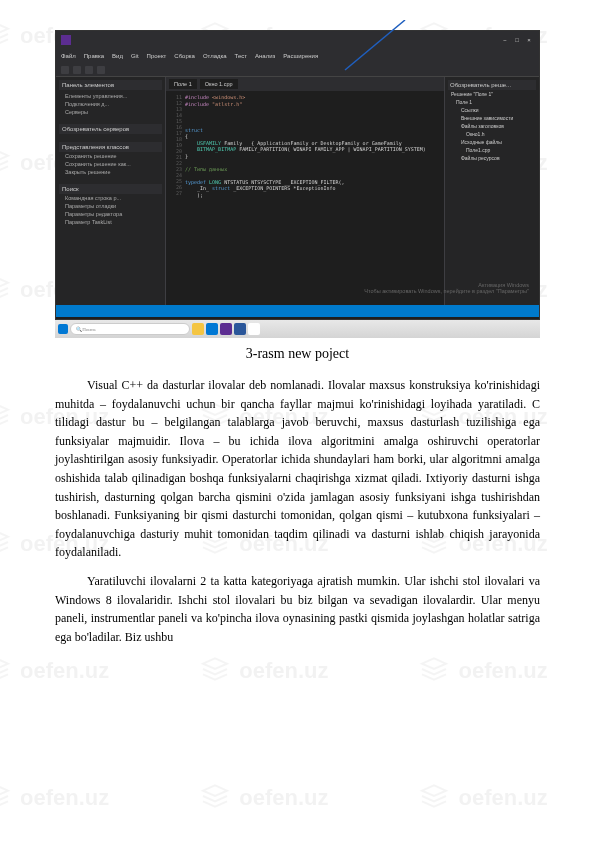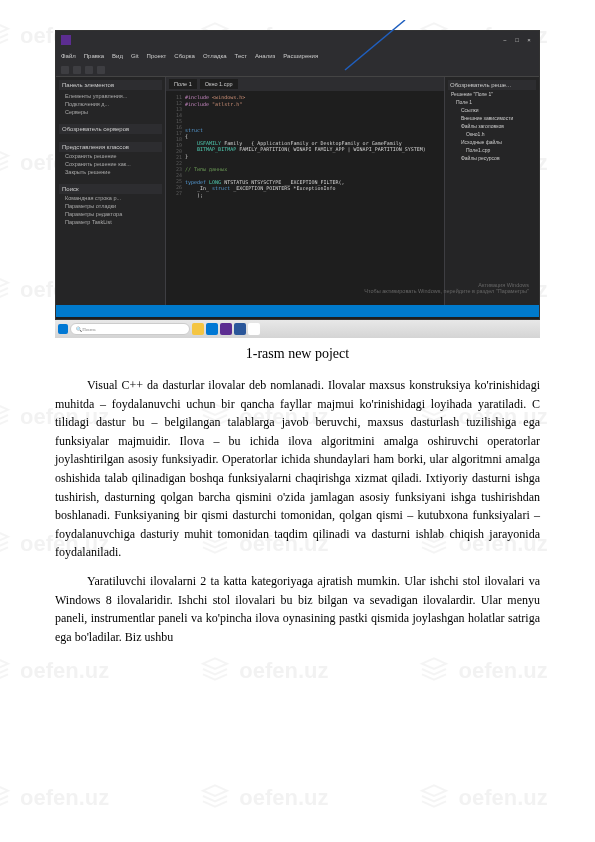--- a/index.html
+++ b/index.html
@@ -585,17 +585,17 @@
         <span>Поиск</span>
       </div>
       <div class="taskbar-app"></div>
       <div class="taskbar-app" style="background:#0078d4"></div>
       <div class="taskbar-app" style="background:#5c2d91"></div>
       <div class="taskbar-app" style="background:#2b579a"></div>
       <div class="taskbar-app" style="background:#fff"></div>
     </div>
   </div>
 
-  <div class="caption">1-rasm new poject</div>
+  <div class="caption">3-rasm new poject</div>
 
   <p class="body-text">Visual C++ da dasturlar ilovalar deb nomlanadi. Ilovalar maxsus konstruksiya ko'rinishidagi muhitda – foydalanuvchi uchun bir qancha fayllar majmui ko'rinishidagi loyihada yaratiladi. C tilidagi dastur bu – belgilangan talablarga javob beruvchi, maxsus dasturlash tuzilishiga ega funksiyalar majmuidir. Ilova – bu ichida ilova algoritmini amalga oshiruvchi operatorlar joylashtirilgan asosiy funksiyadir. Operatorlar ichida shundaylari ham borki, ular algoritmni amalga oshishida talab qilinadigan boshqa funksiyalarni chaqirishga xizmat qiladi. Ixtiyoriy dasturni ishga tushirish, dasturning qolgan barcha qismini o'zida jamlagan asosiy funksiyani ishga tushirishdan boshlanadi. Funksiyaning bir qismi dasturchi tomonidan, qolgan qismi – kutubxona funksiyalari – foydalanuvchiga dasturiy muhit tomonidan taqdim qilinadi va dasturni ishlab chiqish jarayonida foydalaniladi.</p>
   <p class="body-text">Yaratiluvchi ilovalarni 2 ta katta kategoriyaga ajratish mumkin. Ular ishchi stol ilovalari va Windows 8 ilovalaridir. Ishchi stol ilovalari bu biz bilgan va sevadigan ilovalardir. Ular menyu paneli, instrumentlar paneli va ko'pincha ilova oynasining pastki qismida joylashgan holatlar satriga ega bo'ladilar. Biz ushbu</p>
 </div>
 
 </body></html>

